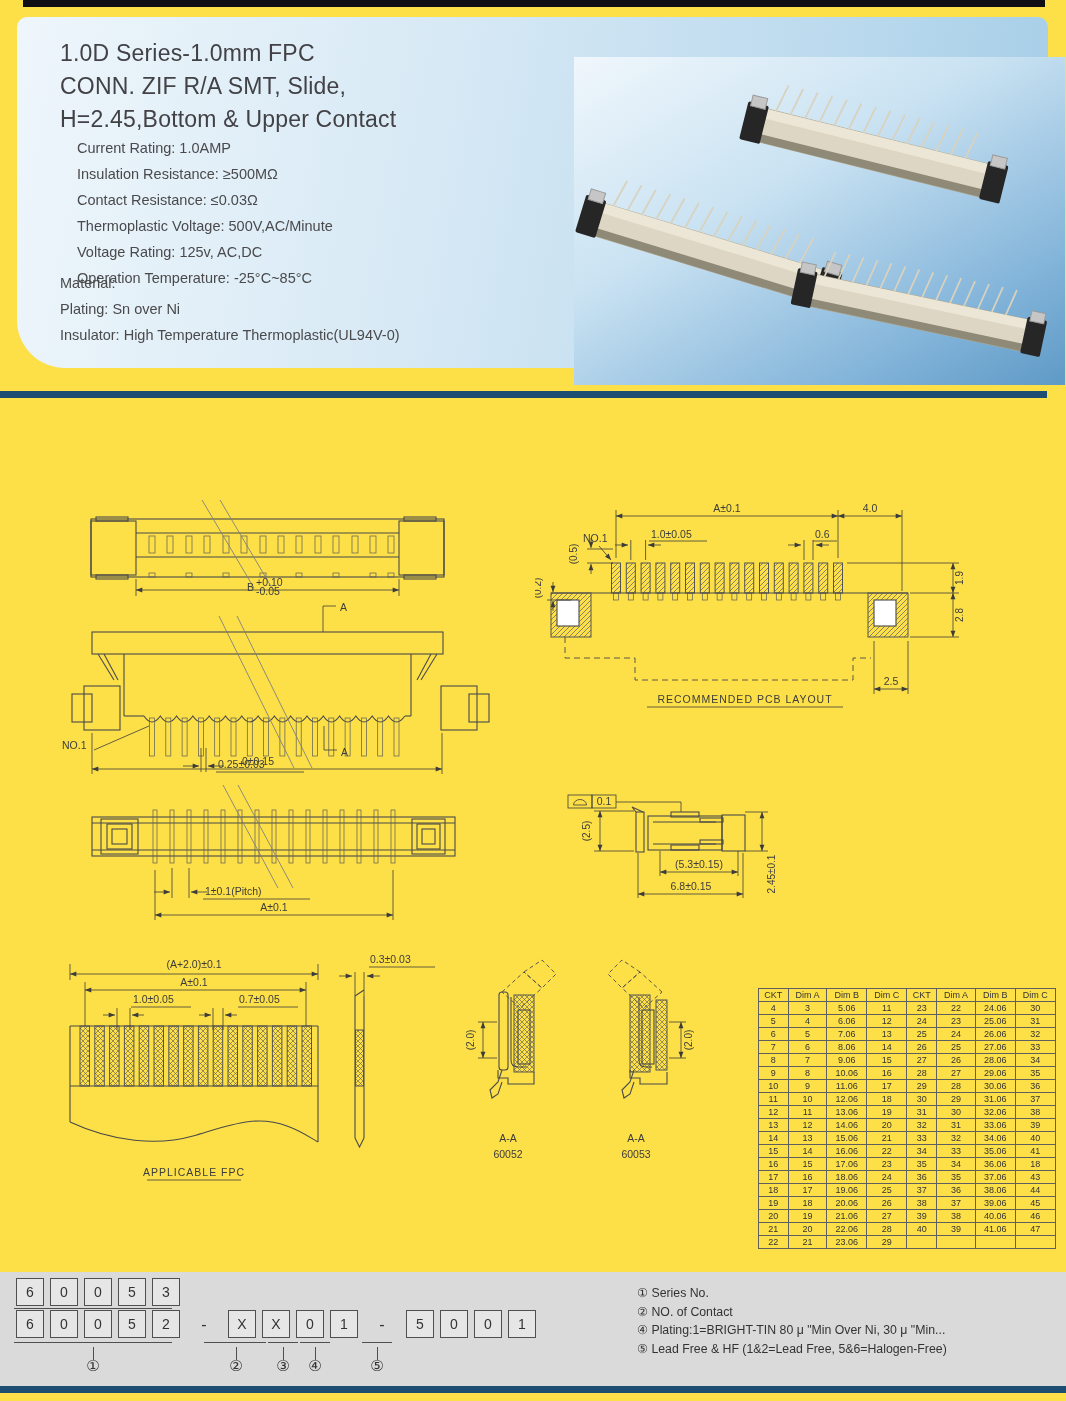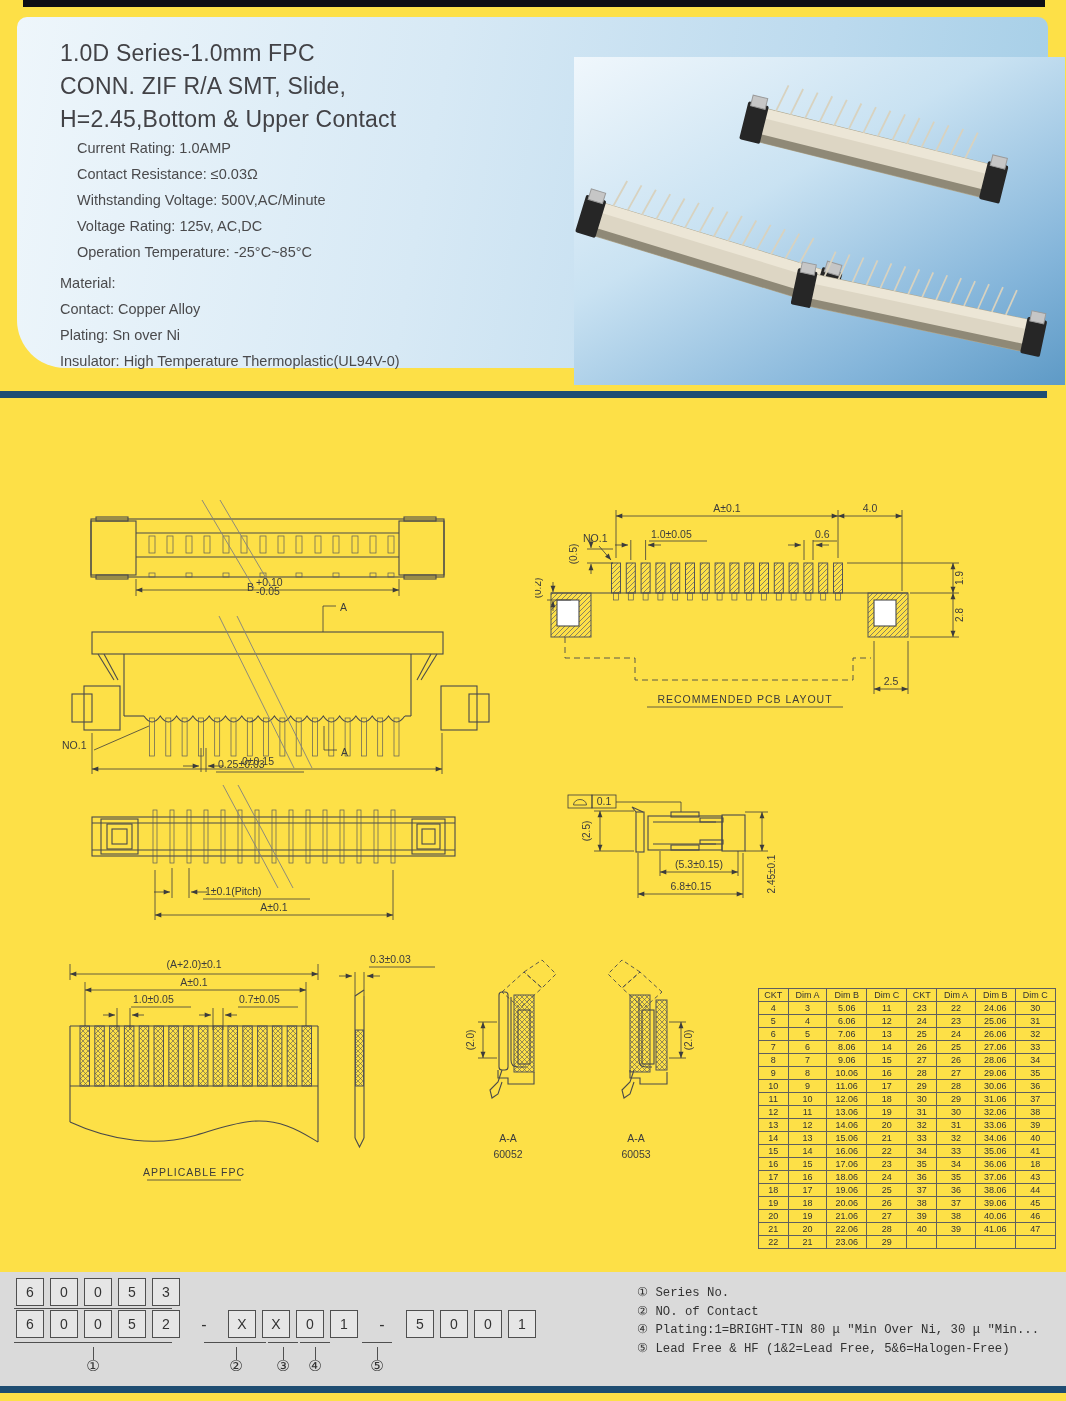--- a/index.html
+++ b/index.html
@@ -36,49 +36,49 @@
   .boxrow{position:absolute;display:flex;gap:6px;}
   .pbox{width:26px;height:26px;border:1.5px solid #4f4f4f;background:#e6e6e6;font-size:14px;
     color:#333;display:flex;align-items:center;justify-content:center;}
   .pdash{width:20px;height:29px;display:flex;align-items:center;justify-content:center;
     font-size:16px;color:#333;margin:0 8px;}
   .uline{position:absolute;height:0;border-top:1.3px solid #4f4f4f;}
   .leader{position:absolute;width:0;border-left:1.1px solid #4f4f4f;height:13px;top:75px;}
   .mark{position:absolute;top:85px;font-size:15px;color:#333;width:20px;text-align:center;
     font-family:"DejaVu Sans","Liberation Sans",sans-serif;}
   #legend{left:637px;top:1284px;font-size:12.3px;line-height:18.6px;color:#333;
-    font-family:Liberation Mono, monospace;}
+    font-family:Liberation Sans, sans-serif;}
 </style>
 </head>
 <body>
 
 <div id="page">
 
   <div class="abs" id="top-strip"></div>
 
   <div class="abs" id="header-panel">
     <div class="abs" id="title">
 
     <div>1.0D Series-1.0mm FPC</div>
         <div>CONN. ZIF R/A SMT, Slide,</div>
         <div>H=2.45,Bottom &amp; Upper Contact</div>
       </div>
     <div class="abs" id="spec-list">
 
     <div>Current Rating: 1.0AMP</div>
+        <div>Insulation Resistance: ≥500MΩ</div>
         <div>Contact Resistance: ≤0.03Ω</div>
-        <div>Withstanding Voltage: 500V,AC/Minute</div>
+        <div>Thermoplastic Voltage: 500V,AC/Minute</div>
         <div>Voltage Rating: 125v, AC,DC</div>
         <div>Operation Temperature: -25°C~85°C</div>
       </div>
     <div class="abs" id="material-block">
       <div>Material:</div>
       <div>
 
-      <div>Contact: Copper Alloy</div>
           <div>Plating: Sn over Ni</div>
           <div>Insulator: High Temperature Thermoplastic(UL94V-0)</div>
         </div>
     </div>
 
     <div class="abs" id="product-photo">
       <svg width="491" height="328" viewBox="0 0 491 328">
         <defs>
           <g id="connG">
             <rect x="-115" y="-16" width="230" height="34" fill="#ddd6c4" stroke="#b0a890" stroke-width="1"></rect>

